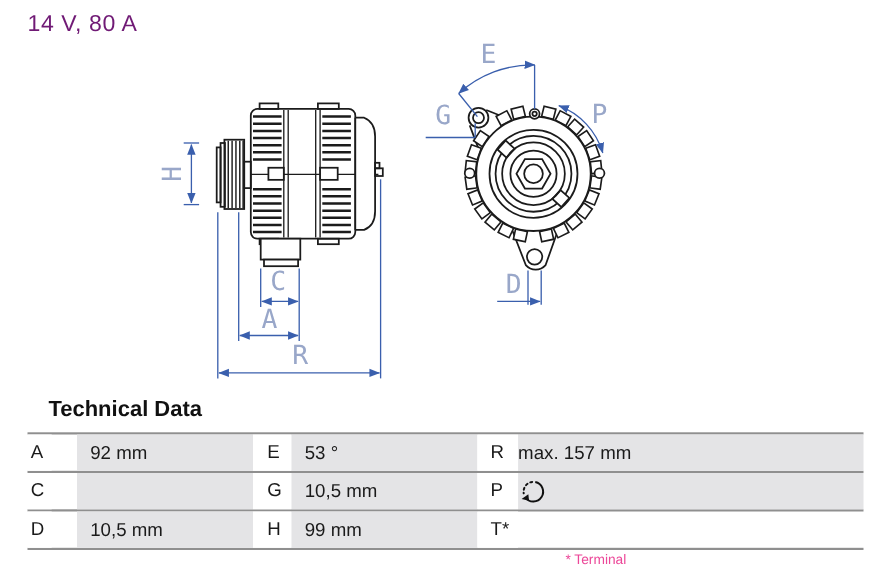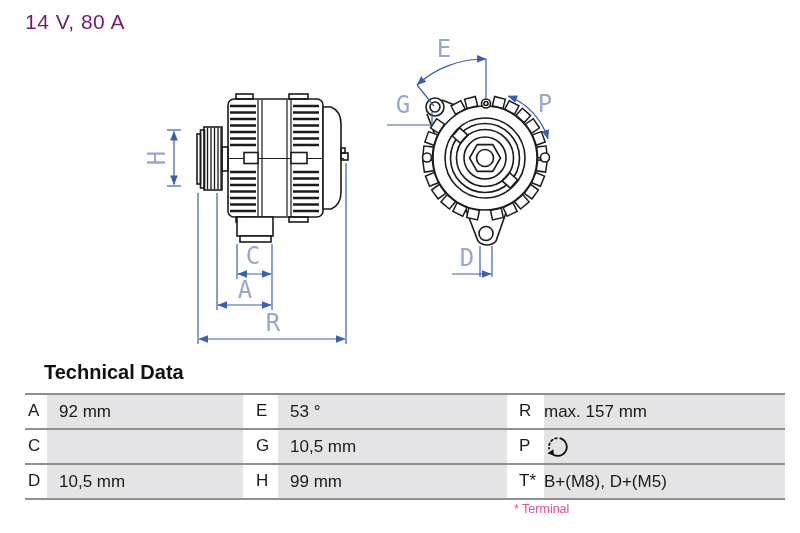--- a/index.html
+++ b/index.html
@@ -20,23 +20,23 @@
   #data-table{
     position:absolute;left:25px;top:393px;width:760px;
     font-size:17px;
   }
   .trow{display:flex;height:35px;border-top:2px solid #8f8f8f;box-sizing:border-box;}
   .trow:last-child{height:37px;border-bottom:2px solid #8f8f8f;}
   .tcell{box-sizing:border-box;line-height:31px;white-space:nowrap;overflow:hidden;}
   .tlabel{background:#ffffff;}
   .tvalue{background:#e4e4e6;display:flex;align-items:center;}
   .c1{width:22px;padding-left:3px;}
-  .v1{width:196px;padding-left:12px;}
+  .v1{width:160px;padding-left:12px;margin-left:23px;}
   .c2{width:35px;padding-left:13px;}
-  .v2{width:229px;padding-left:12px;text-align:right;}
+  .v2{width:169px;padding-left:12px;text-align:right;}
   .c3{width:37px;padding-left:12px;}
   .v3{flex:1;}
   #footnote{
     position:absolute;left:514px;top:502px;
     font-size:12.5px;color:#ec4899;
   }
   .cad-label{
     font-family:"DejaVu Sans Mono", monospace;
     font-size:24px;fill:#99a7c9;font-weight:normal;
   }
@@ -227,17 +227,16 @@
         <polygon points="2.2,19.6 8.3,15.3 9,21.2" fill="#111"></polygon>
       </svg>
     </div>
   </div>
   <div class="trow">
     <div class="tcell tlabel c1">D</div>
     <div class="tcell tvalue v1">10,5 mm</div>
     <div class="tcell tlabel c2">H</div>
     <div class="tcell tvalue v2">99 mm</div>
     <div class="tcell tlabel c3">T*</div>
-    <div class="tcell tvalue v3">B+(M8), D+(M5)</div>
   </div>
 </div>
 
 <div id="footnote">* Terminal</div>
 
 </body></html>

